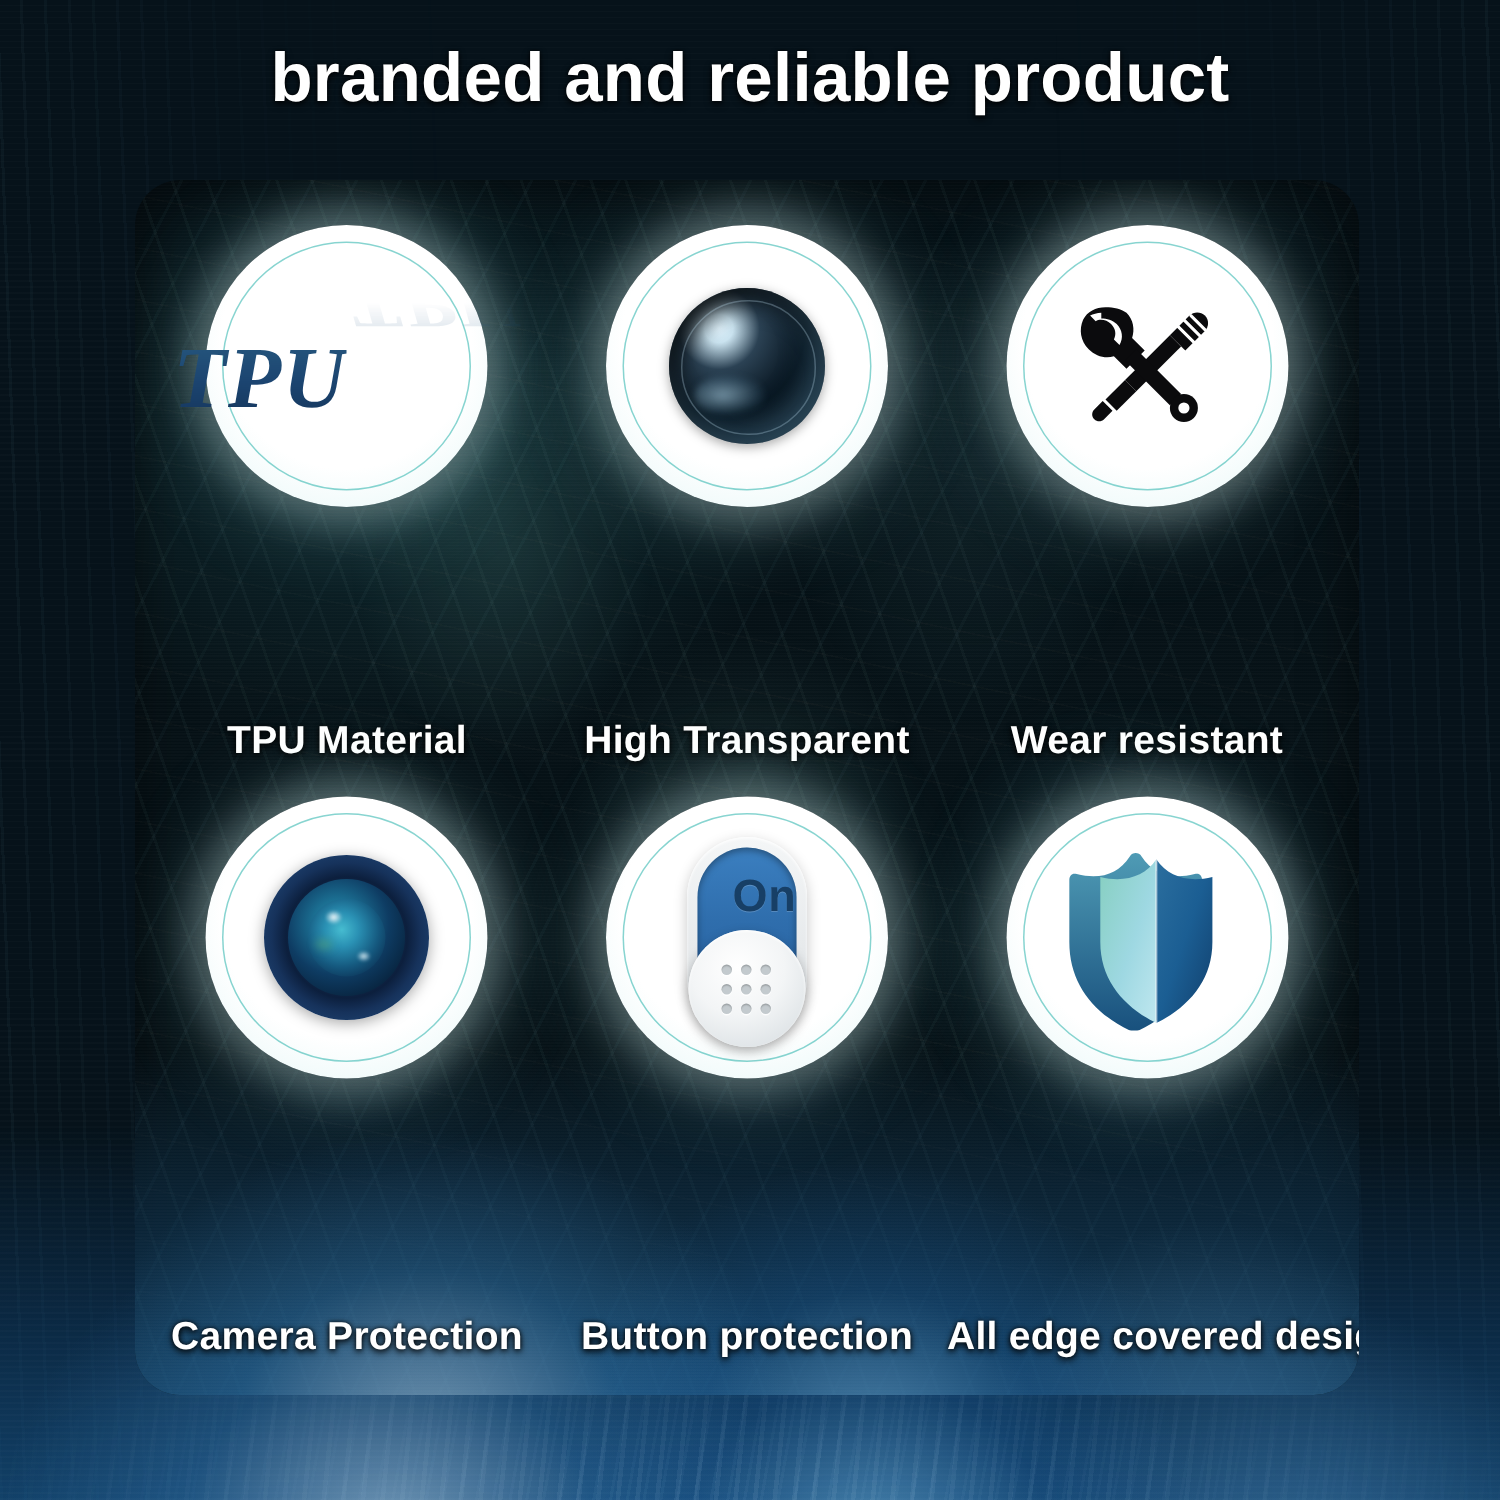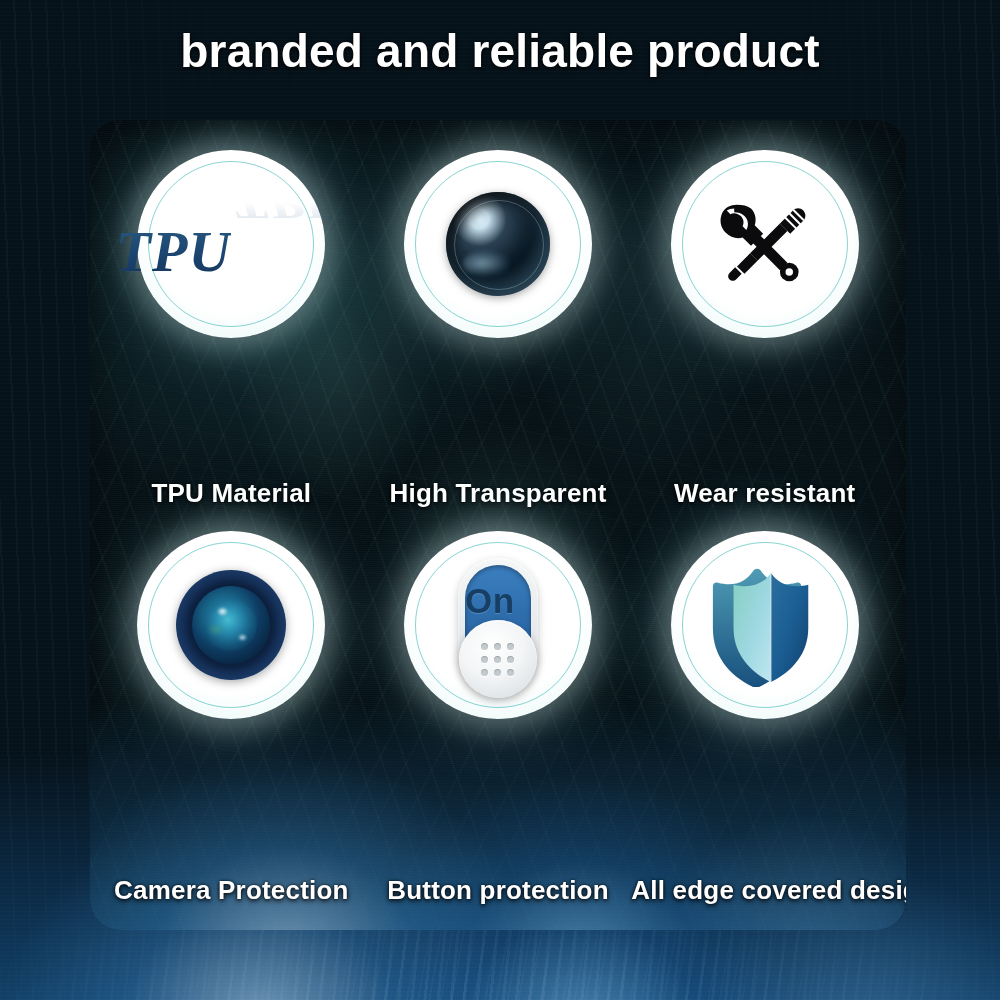--- a/index.html
+++ b/index.html
@@ -231,22 +231,22 @@
     box-shadow:0 3px 9px rgba(0,0,0,.22), inset 0 1px 2px rgba(255,255,255,.9);
     padding:7px;box-sizing:border-box;position:relative;
   }
   .toggle .track{
     width:100%;height:100%;border-radius:34px;
     background:linear-gradient(180deg,#3b7fc0 0%,#2f6ead 40%,#2a64a3 70%,#2b6099 100%);
     box-shadow:inset 0 2px 5px rgba(0,0,0,.35);
     position:relative;overflow:hidden;
   }
   .toggle .on-label{
-    position:absolute;left:0;right:0;top:16px;text-align:left;
-    color:#173f66;font-size:35px;font-weight:bold;
+    position:absolute;left:0;right:0;top:16px;text-align:right;
+    color:#173f66;font-size:30px;font-weight:bold;
     font-family:"Liberation Sans", sans-serif;
     letter-spacing:.5px;
     text-shadow:0 1px 0 rgba(255,255,255,.18);
   }
   .toggle .knob{
     position:absolute;left:50%;bottom:-6px;transform:translateX(-50%);
     width:78px;height:78px;border-radius:50%;
     background:radial-gradient(circle at 42% 32%, #ffffff 0%, #f3f5f6 45%, #dfe4e7 80%, #cfd5d9 100%);
     box-shadow:0 3px 8px rgba(0,0,0,.28), inset 0 1px 2px rgba(255,255,255,.9);
     display:flex;align-items:center;justify-content:center;

